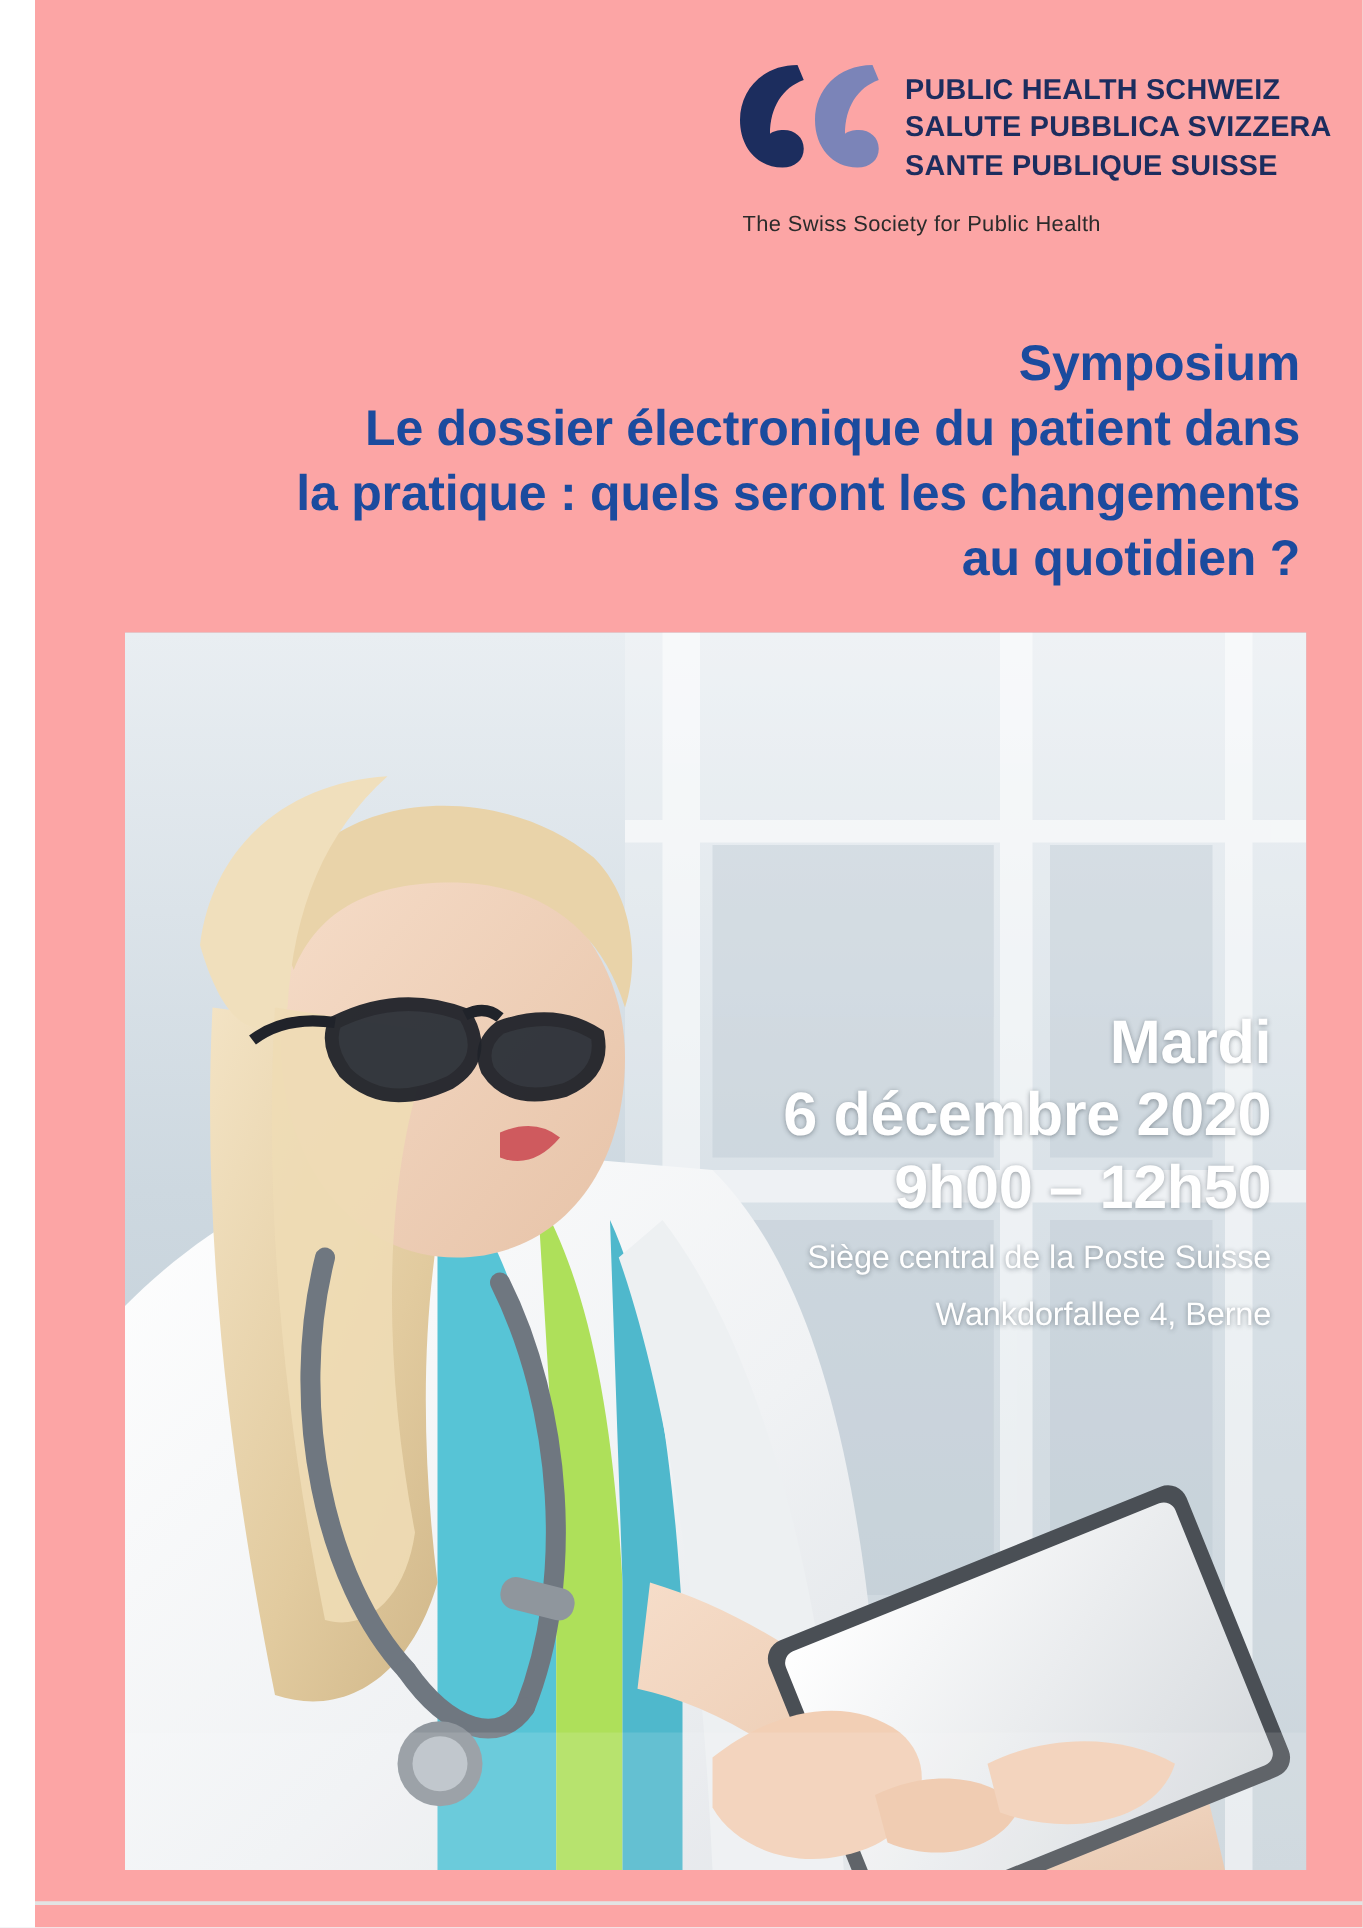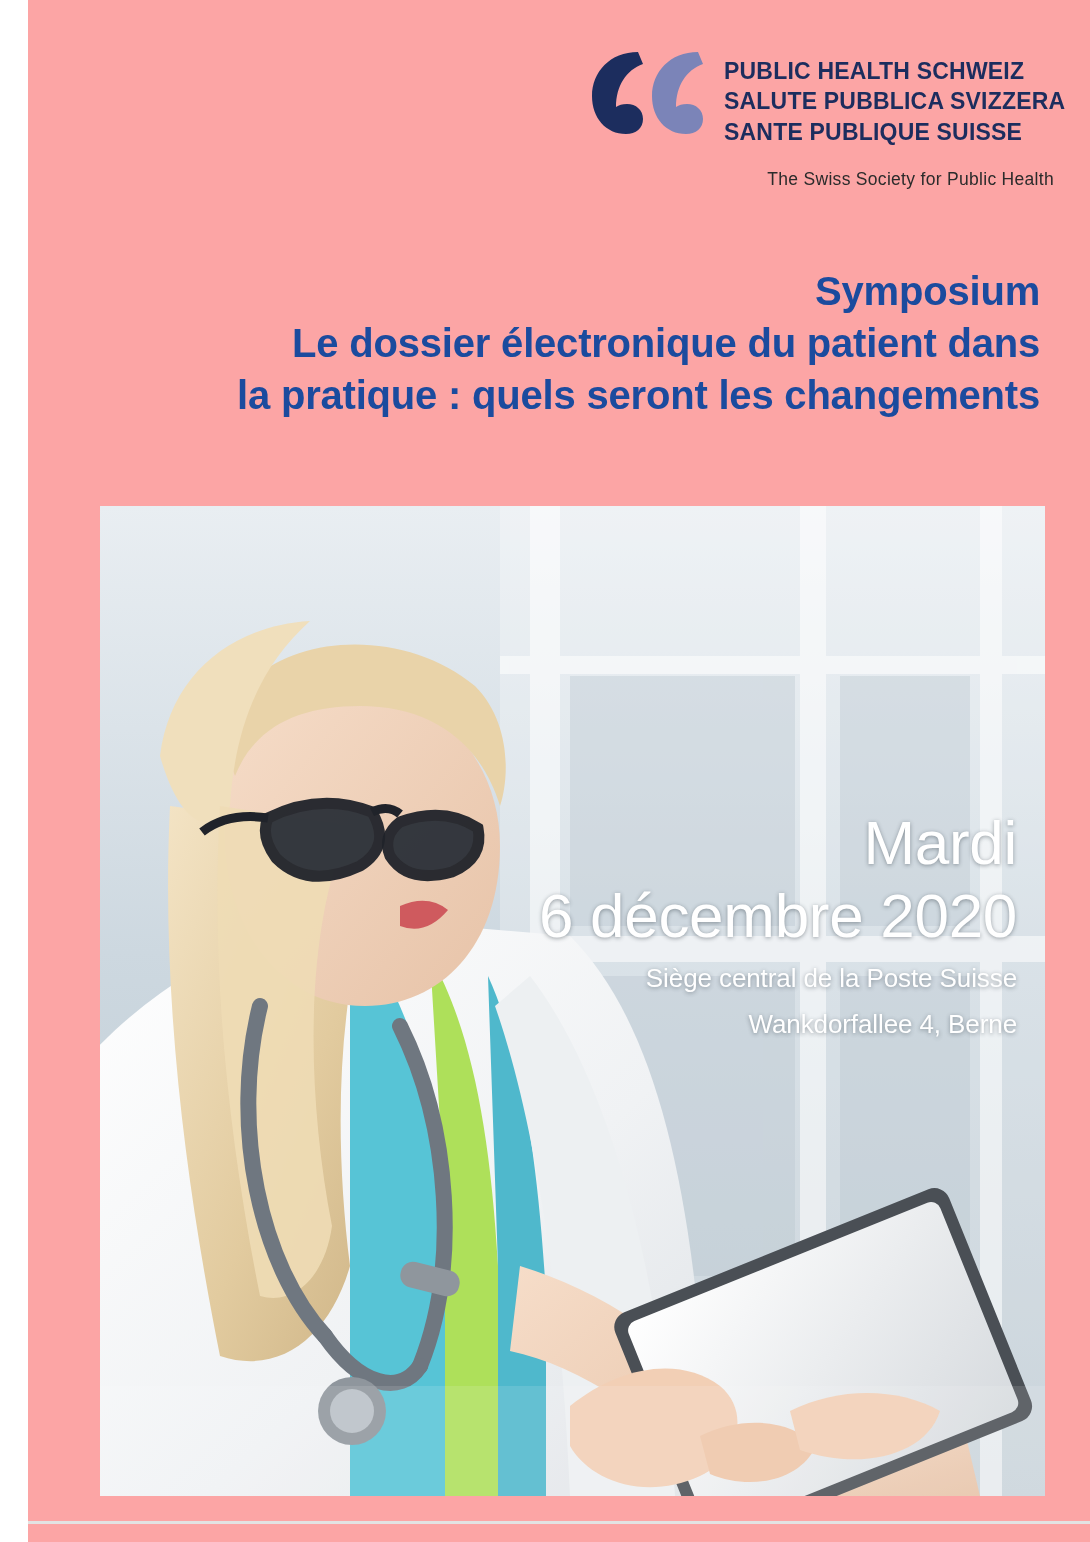--- a/index.html
+++ b/index.html
@@ -45,21 +45,21 @@
   .logo-text .line {
     font-size: 23px;
     font-weight: bold;
     letter-spacing: 0.2px;
     color: #1c2d5e;
     line-height: 1.32;
     white-space: nowrap;
   }
   .logo-sub {
     margin-top: 22px;
-    text-align: right;
+    text-align: left;
     font-size: 17.5px;
     color: #2b2b2b;
     letter-spacing: 0.3px;
     width: 100%;
     padding-left: 8px;
   }
 
   
   .title-block {
     position: absolute;
@@ -91,22 +91,22 @@
   .photo-overlay {
     position: absolute;
     right: 28px;
     top: 300px;
     width: 640px;
     text-align: right;
     color: #ffffff;
     text-shadow: 0 1px 4px rgba(40,50,60,0.45);
   }
   .ov-big {
-    font-size: 62px;
-    font-weight: normal;
+    font-size: 49px;
+    font-weight: bold;
     line-height: 1.18;
     letter-spacing: -0.3px;
   }
   .ov-small {
     font-size: 26px;
     font-weight: normal;
     line-height: 1.45;
     margin-top: 8px;
     letter-spacing: -0.1px;
   }
@@ -145,20 +145,21 @@
       </div>
     </div>
 
     <div class="logo-sub">The Swiss Society for Public Health</div>
   </div>
 
   <div class="title-block">
     <div class="title-line">Symposium</div>
     <div class="title-line">Le dossier électronique du patient dans</div>
     <div class="title-line">la pratique : quels seront les changements</div>
+    <div class="title-line">au quotidien ?</div>
   </div>
 
   <div class="photo">
     <svg viewBox="0 0 945 990" preserveAspectRatio="xMidYMid slice" aria-hidden="true">
       <defs>
         <linearGradient id="bgWin" x1="0" y1="0" x2="0" y2="1">
           <stop offset="0%" stop-color="#e9eef2"></stop>
           <stop offset="45%" stop-color="#cdd8e0"></stop>
           <stop offset="100%" stop-color="#b9c6cf"></stop>
         </linearGradient>
@@ -248,19 +249,20 @@
       <path d="M470 900 C520 860 580 850 620 880 C650 905 640 950 600 970 C545 995 490 975 470 940 Z" fill="#f2cfb5"></path>
       <path d="M600 930 C640 910 690 912 716 940 C700 975 650 985 610 968 Z" fill="#eec5a8"></path>
       <path d="M690 905 C740 880 800 882 840 905 C826 950 760 965 700 944 Z" fill="#f2cfb5"></path>
 
       <rect x="0" y="880" width="945" height="110" fill="#ffffff" opacity="0.12"></rect>
     </svg>
 
     <div class="photo-overlay">
       <div class="ov-big">Mardi</div>
       <div class="ov-big">6 décembre 2020</div>
+      <div class="ov-big">9h00 – 12h50</div>
       <div class="ov-small">Siège central de la Poste Suisse</div>
       <div class="ov-small">Wankdorfallee 4, Berne</div>
     </div>
   </div>
 
   <div class="footer-rule"></div>
 </div>
 
 </body></html>

